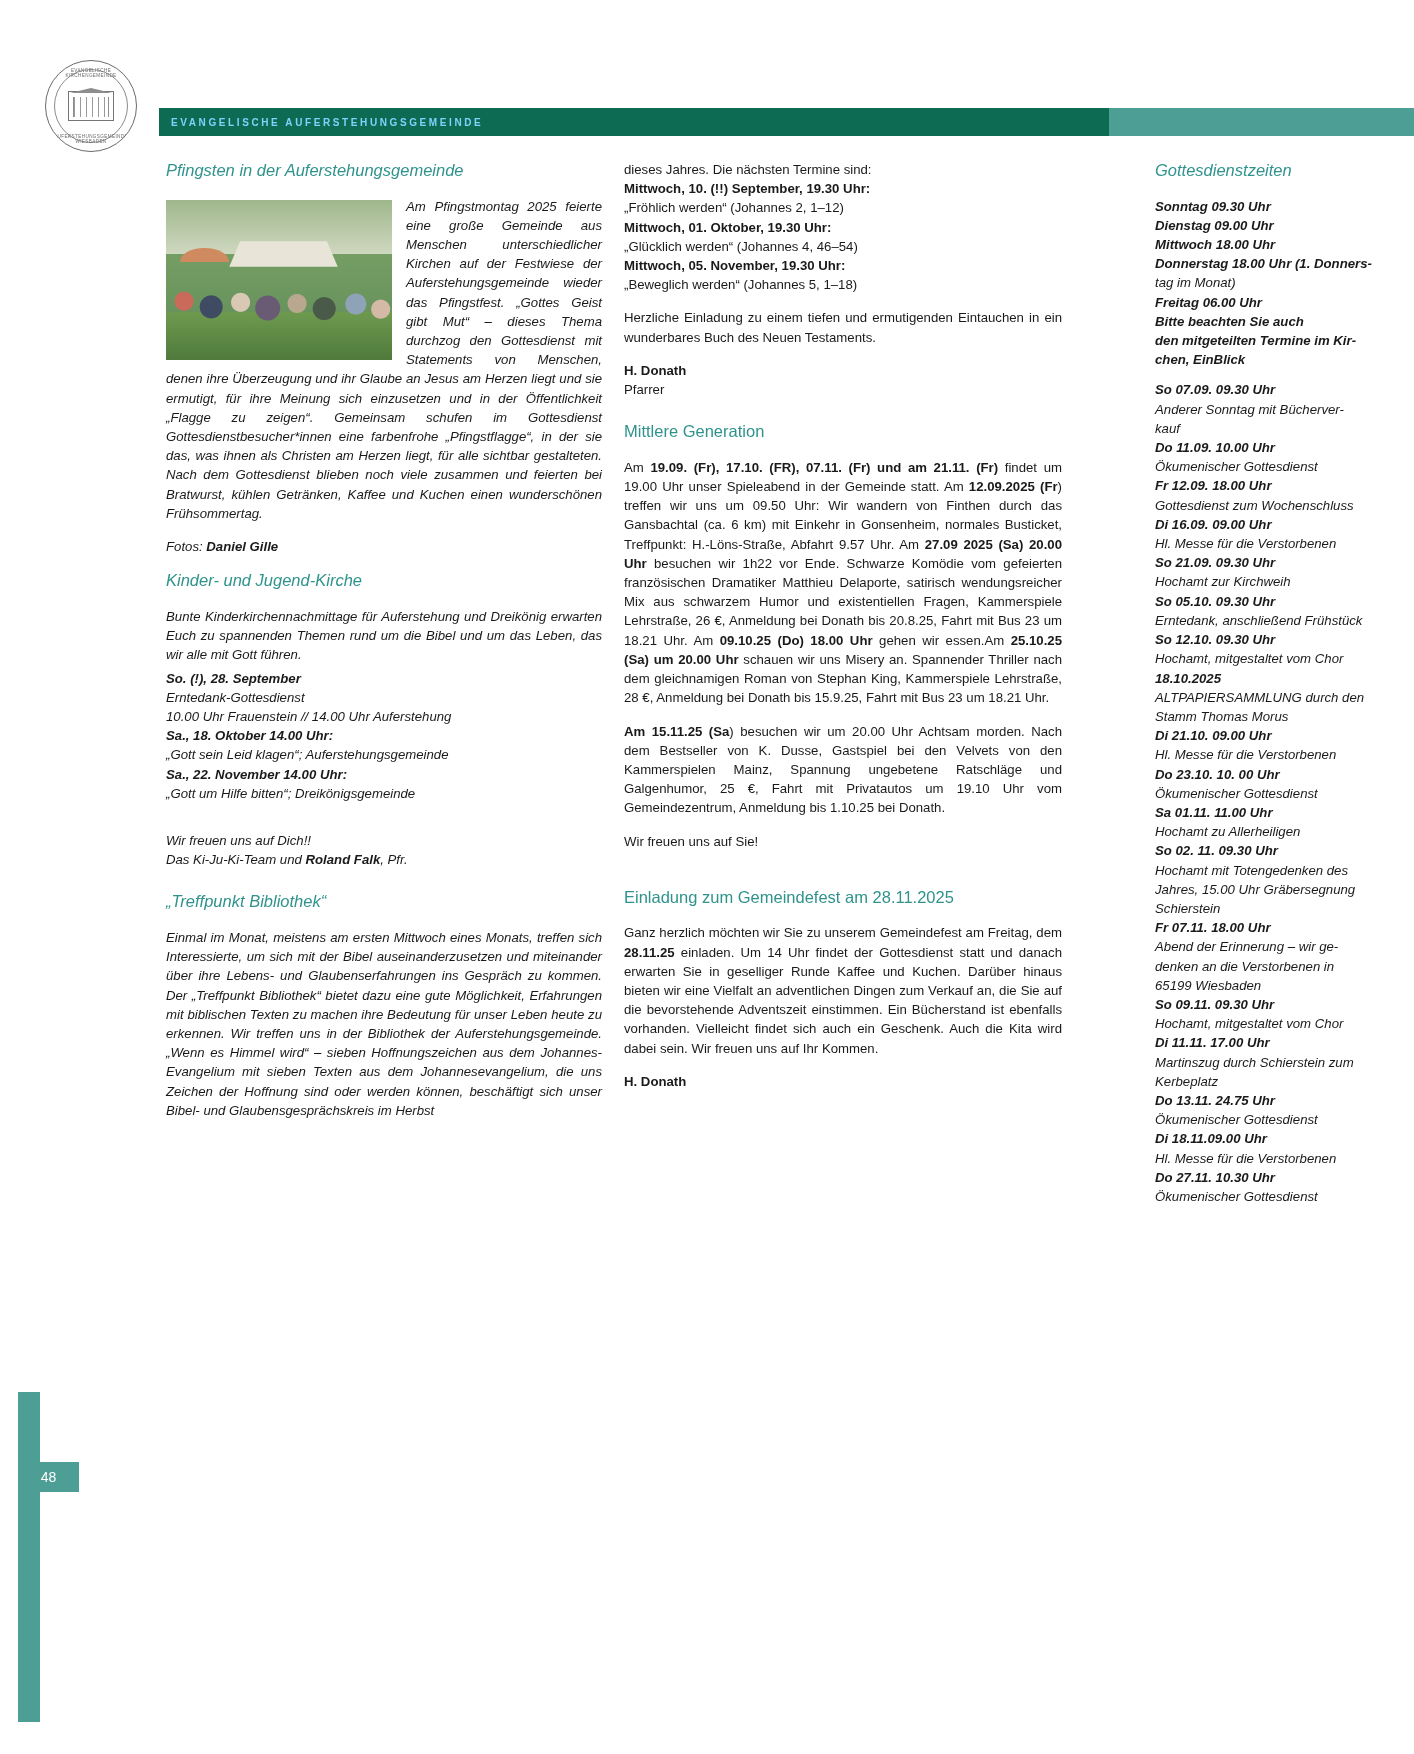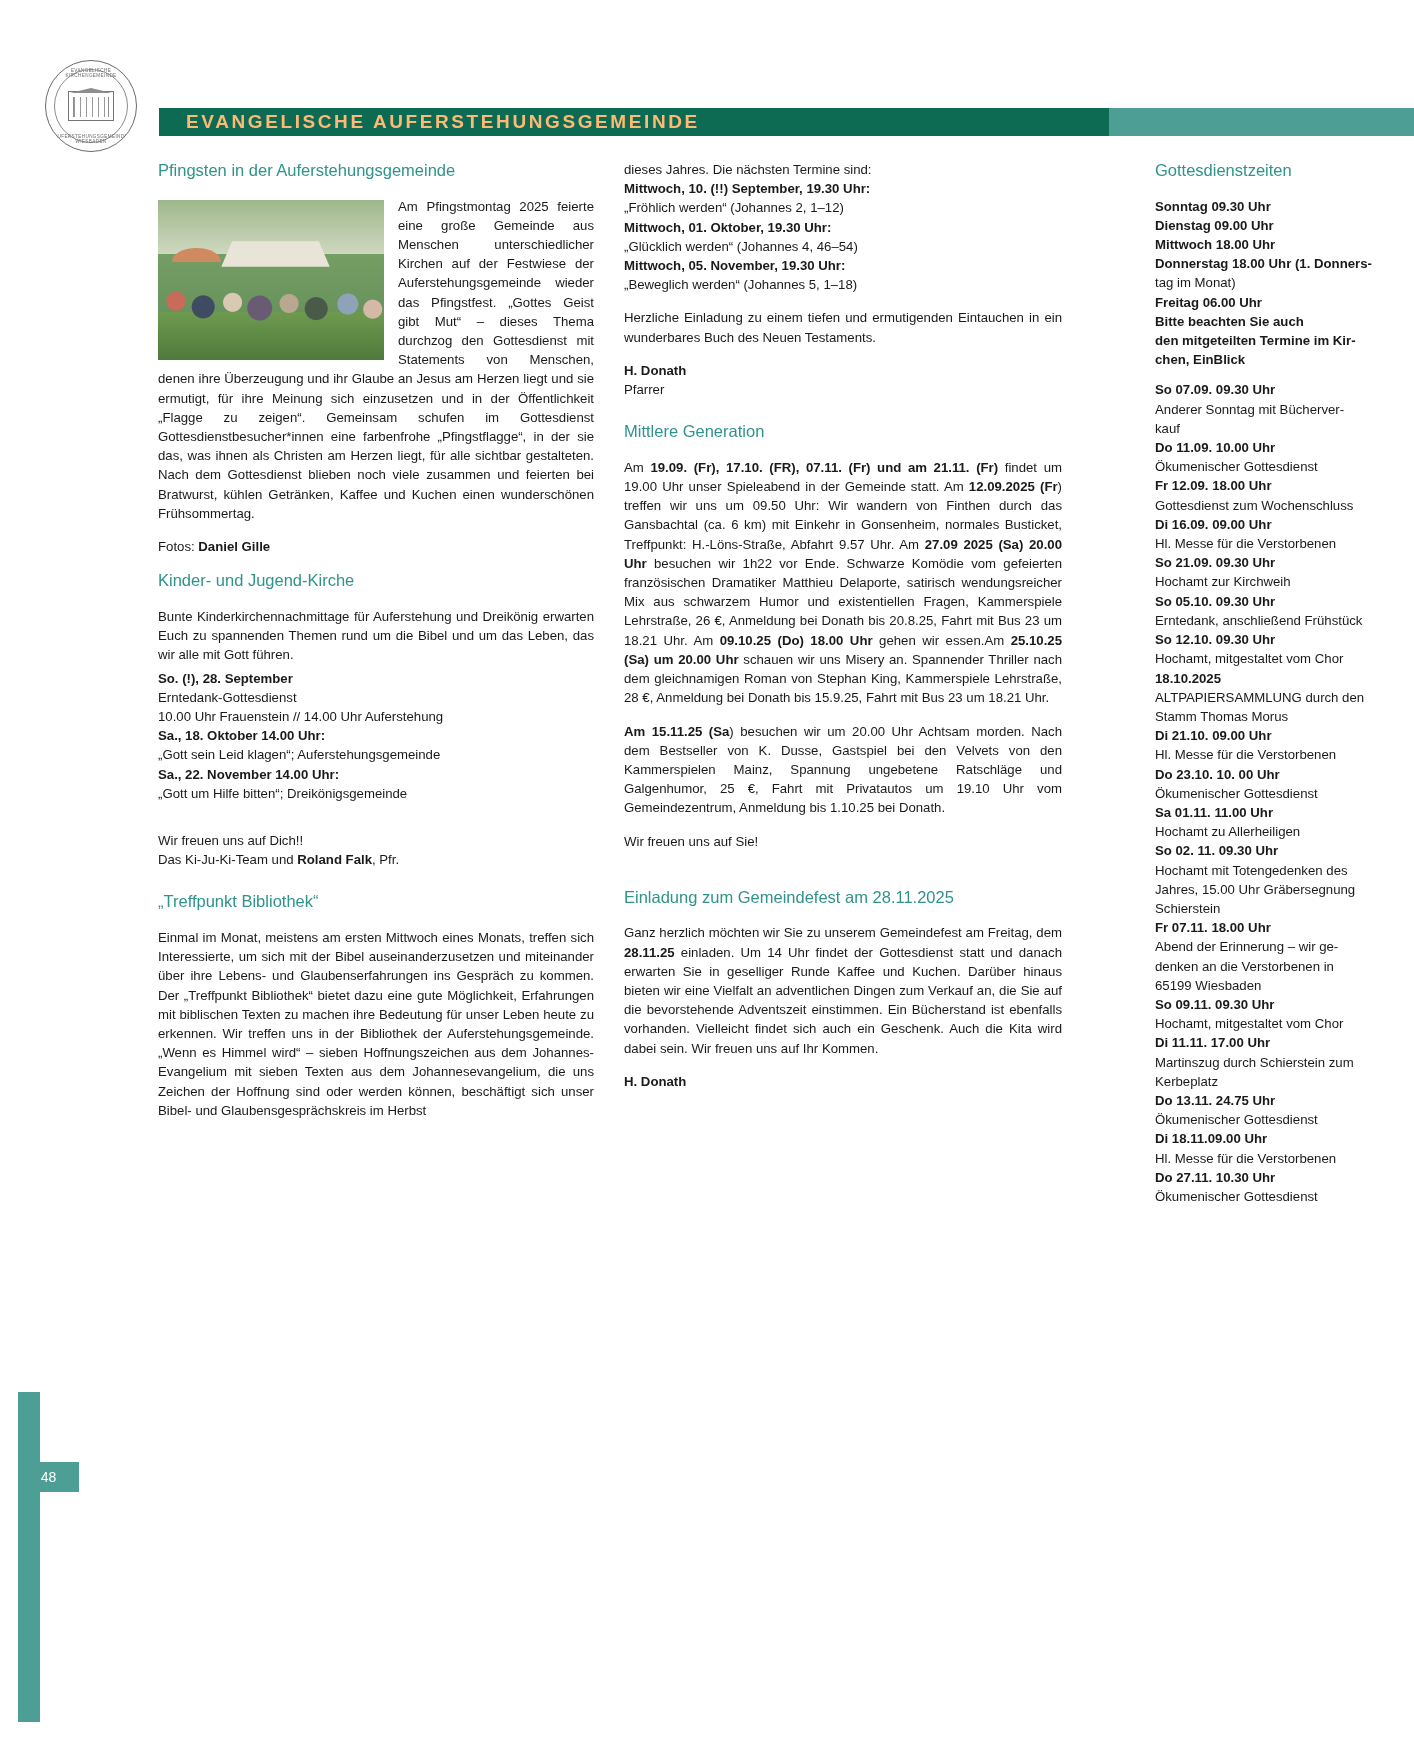--- a/index.html
+++ b/index.html
@@ -79,25 +79,25 @@
     position: absolute;
     left: 159px;
     top: 108px;
     right: 0;
     height: 28px;
     background: #0d6b53;
     display: flex;
     align-items: center;
   }
   #header-bar .title {
-    color: #fdba74;
-    font-size: 19px;
+    color: #7dd3fc;
+    font-size: 10px;
     font-weight: bold;
     letter-spacing: 2.6px;
-    padding-left: 27px;
+    padding-left: 12px;
     white-space: nowrap;
   }
   #header-bar .teal-cap {
     position: absolute;
     right: 0;
     top: 0;
     width: 305px;
     height: 28px;
     background: #4d9e94;
   }
@@ -127,23 +127,23 @@
 
   
   .col {
     position: absolute;
     top: 160px;
     font-size: 13.2px;
     line-height: 1.455;
     text-align: justify;
     color: #1a1a1a;
   }
-  #col1 { left: 158px; width: 436px; }
+  #col1 { left: 166px; width: 436px; font-style: italic; }
   #col2 { left: 624px; width: 438px; }
-  #col3 { left: 1155px; width: 258px; }
+  #col3 { left: 1155px; width: 258px; font-style: italic; }
 
   h2.sec {
     color: #2f938c;
     font-size: 16.5px;
     font-weight: normal;
     margin: 0 0 16px 0;
     line-height: 1.25;
     text-align: left;
   }
 

